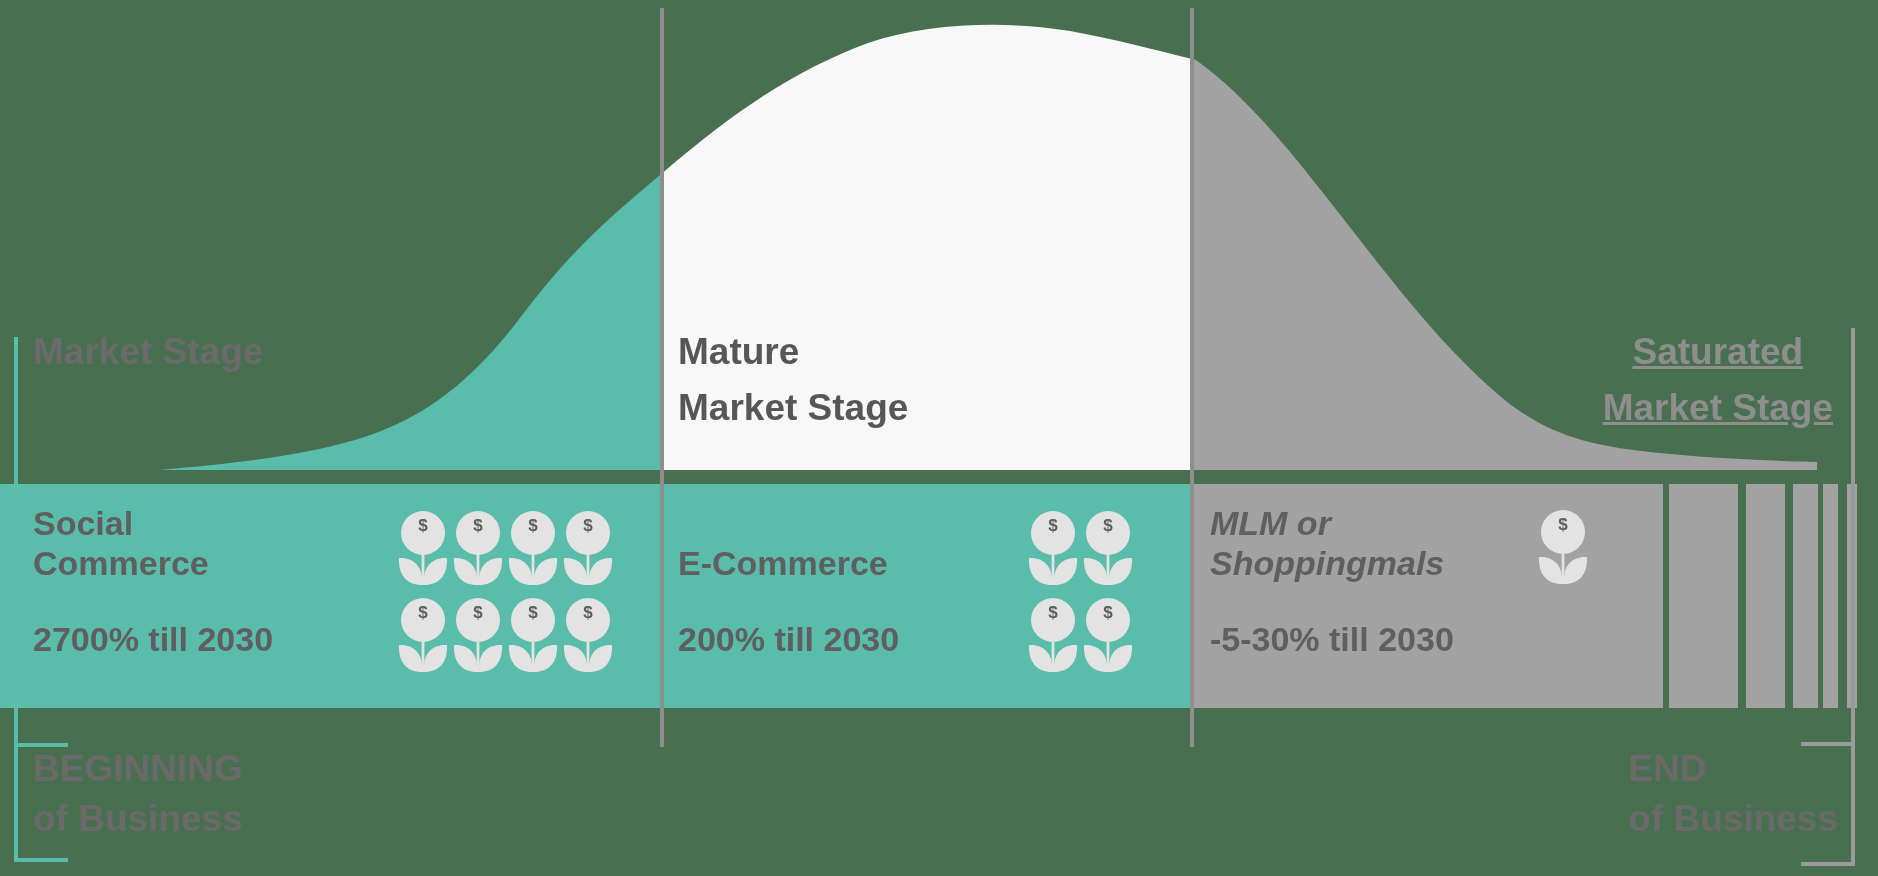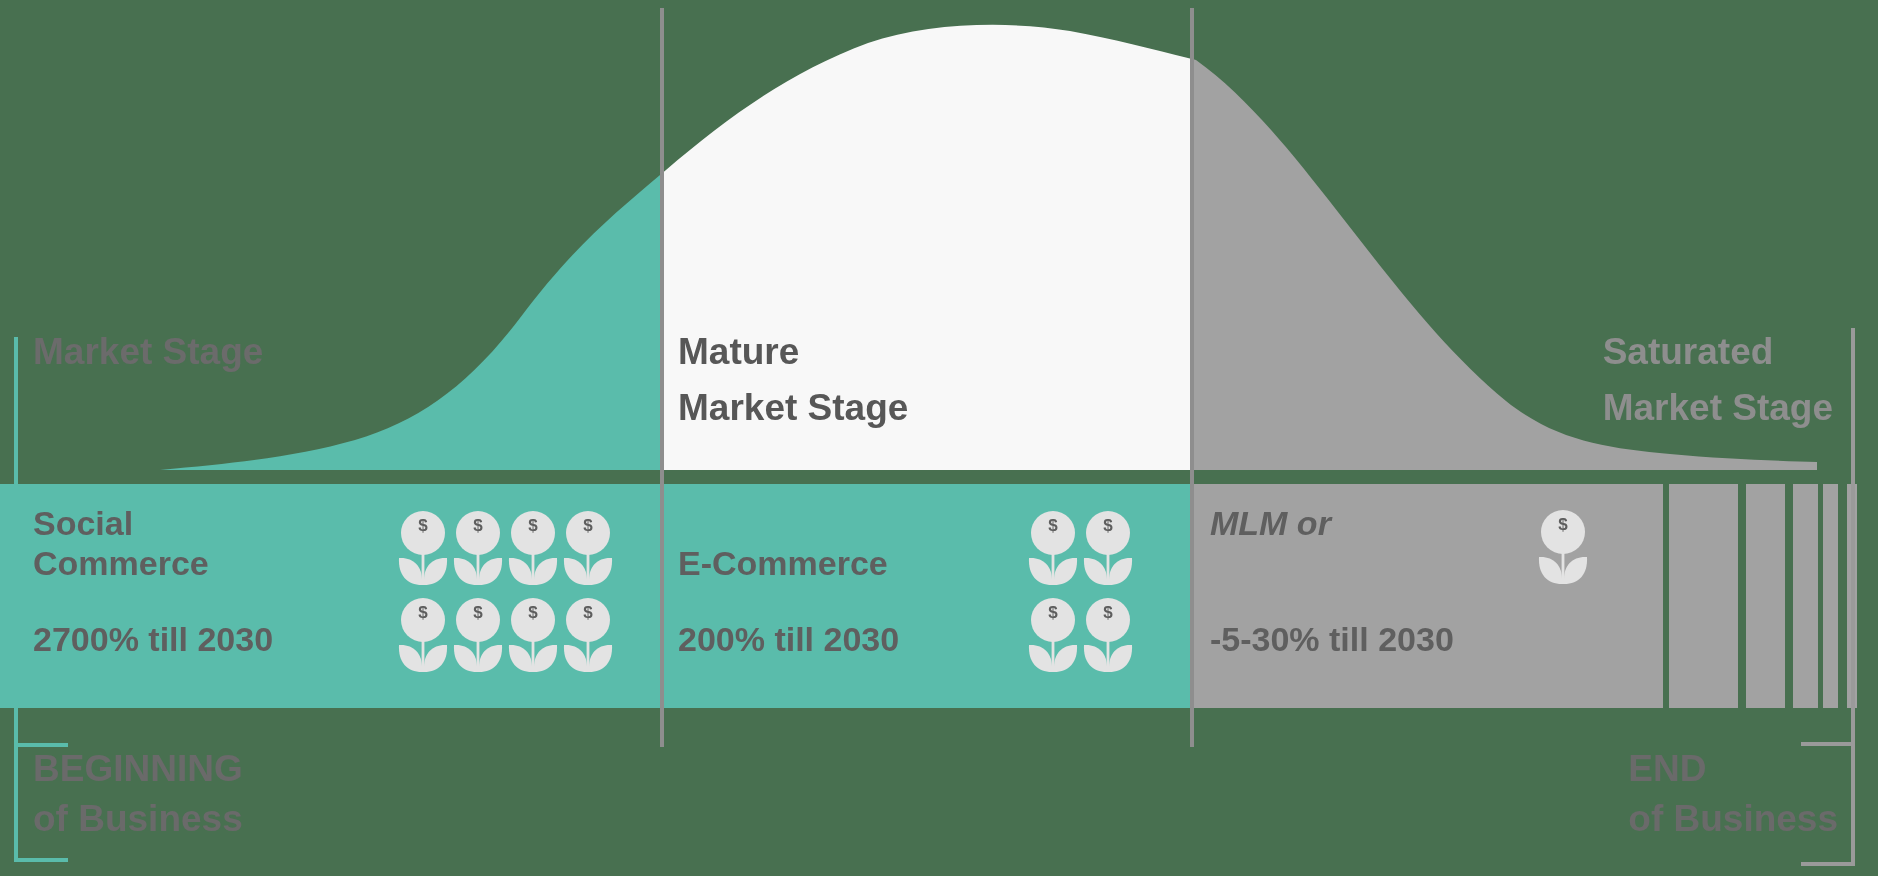--- a/index.html
+++ b/index.html
@@ -34,21 +34,21 @@
   .axis-left-tick{left:14px;width:54px;height:4px;background:#5ABCAB;z-index:3;}
   .tick-lt{top:743px;} .tick-lb{top:858px;}
   .axis-right-line{left:1851px;top:328px;width:4px;height:538px;background:#9A9A9A;z-index:3;}
   .axis-right-tick{left:1801px;width:54px;height:4px;background:#9A9A9A;z-index:3;}
   .tick-rt{top:742px;} .tick-rb{top:862px;}
 
   
   .stage-title{font-size:37px;font-weight:700;line-height:56px;z-index:4;white-space:nowrap;}
   #title-trendsetter{left:33px;top:324px;color:#6B6B6B;}
   #title-mature{left:678px;top:324px;color:#575757;}
-  #title-saturated{right:45px;top:324px;color:#8E8E8E;text-align:left;}
+  #title-saturated{right:45px;top:324px;color:#8E8E8E;text-align:center;text-decoration:underline;}
 
   .section-name{font-size:34px;font-weight:700;line-height:40px;color:#5F5F5F;z-index:4;white-space:nowrap;}
   #sec-social{left:33px;top:503px;}
   #sec-ecommerce{left:678px;top:543px;}
   #sec-mlm{left:1210px;top:503px;font-style:italic;}
 
   .growth{font-size:34px;font-weight:700;color:#5F5F5F;z-index:4;white-space:nowrap;}
   #growth-social{left:33px;top:620px;}
   #growth-ecommerce{left:678px;top:620px;}
   #growth-mlm{left:1210px;top:620px;}
@@ -126,20 +126,21 @@
 
 <div class="abs section-name" id="sec-social">
   <div>Social</div>
   <div>Commerce</div>
 </div>
 <div class="abs section-name" id="sec-ecommerce">
   <div>E-Commerce</div>
 </div>
 <div class="abs section-name" id="sec-mlm">
   <div>MLM or</div>
+  <div>Shoppingmals</div>
 </div>
 
 <div class="abs growth" id="growth-social">2700% till 2030</div>
 <div class="abs growth" id="growth-ecommerce">200% till 2030</div>
 <div class="abs growth" id="growth-mlm">-5-30% till 2030</div>
 
 <div class="abs flower-grid cols-4" id="flowers-social">
   <svg class="flower" width="52" height="76" viewBox="0 0 52 76">
     <circle cx="26" cy="22" r="22" fill="#E3E3E3"></circle>
     <text x="26" y="14" text-anchor="middle" dominant-baseline="central" font-size="17" font-weight="bold" fill="#5E5E5E">$</text>

